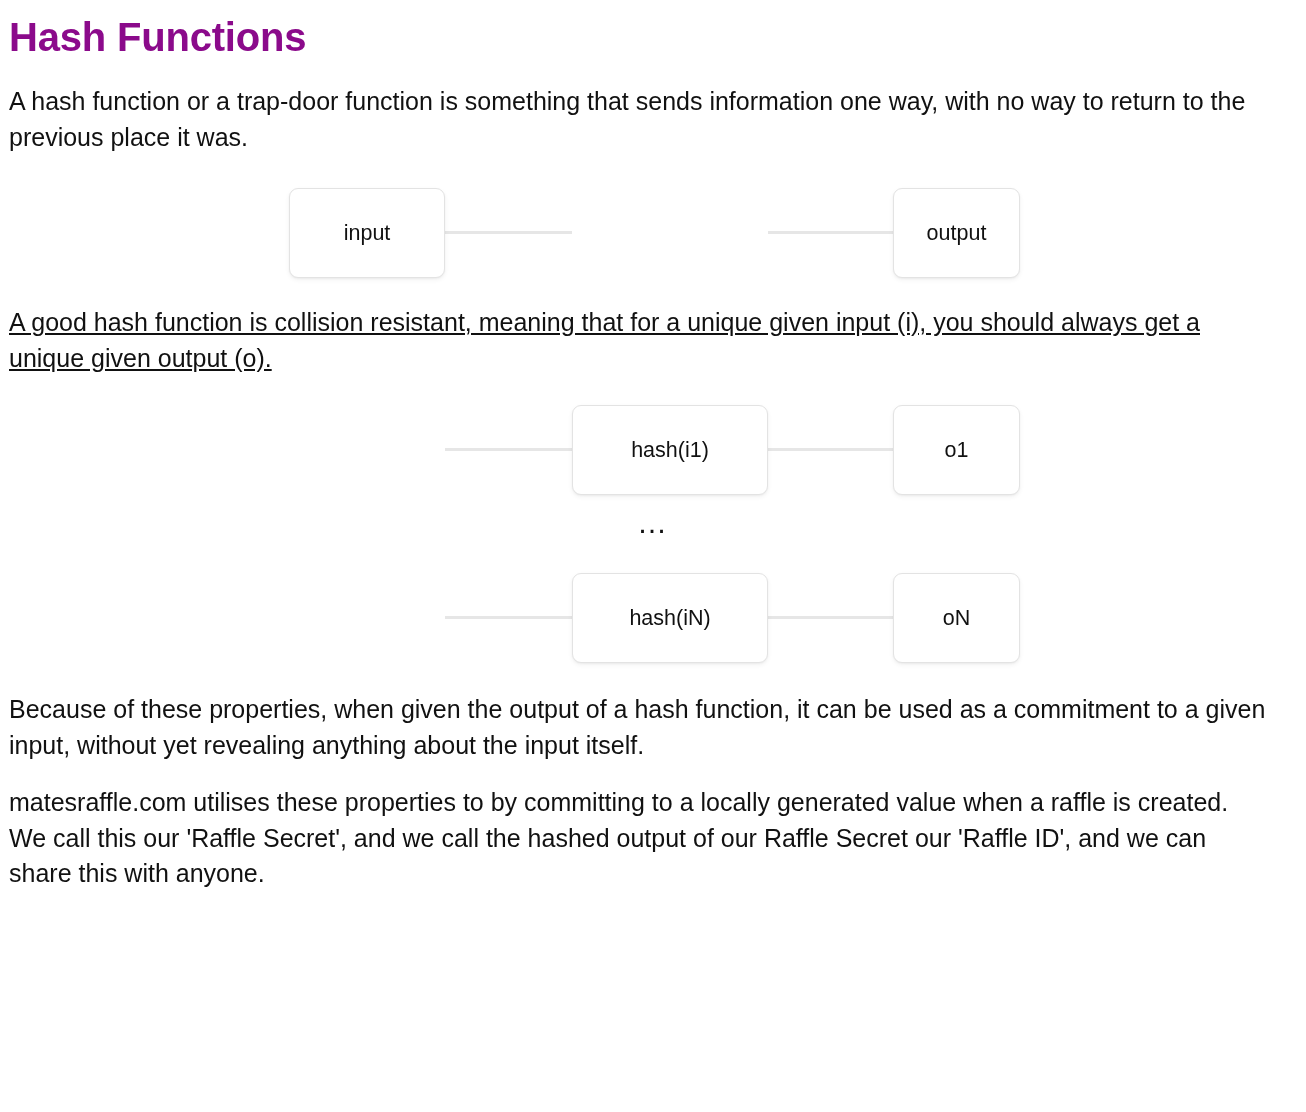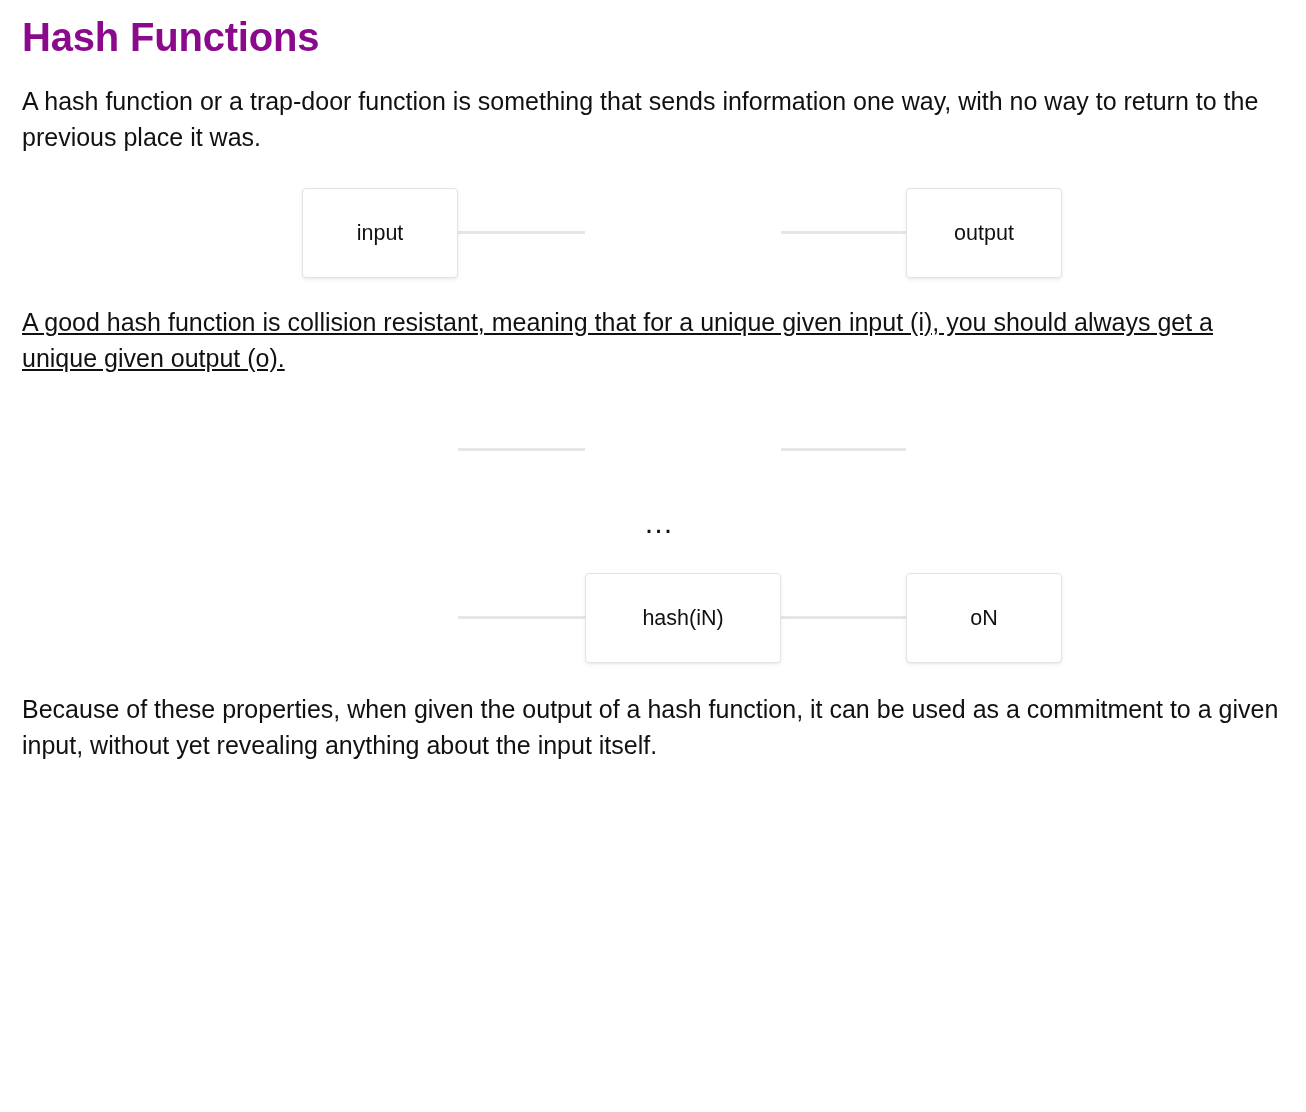--- a/index.html
+++ b/index.html
@@ -9,21 +9,21 @@
     background: #ffffff;
   }
   body {
     width: 1306px;
     height: 1112px;
     font-family: "Liberation Sans", sans-serif;
     color: #111111;
     overflow: hidden;
   }
   .page {
-    padding: 14px 22px 0 22px;
+    padding: 14px 22px 0 9px;
     width: 1306px;
   }
   .page-title {
     font-size: 40px;
     font-weight: bold;
     color: #8b0a8b;
     margin: 0 0 24px 0;
     line-height: 1.15;
     letter-spacing: -0.2px;
   }
@@ -47,33 +47,33 @@
     align-items: center;
     height: 112px;
   }
   .diagram.d1 { margin-top: 4px; margin-bottom: 16px; }
   .diagram.d2 { margin-top: 18px; margin-bottom: 18px; }
 
   .node {
     position: absolute;
     background: #ffffff;
     border: 1px solid #e3e3e3;
-    border-radius: 4px;
+    border-radius: 9px;
     box-shadow: 0 2px 5px rgba(0,0,0,0.055), 0 1px 2px rgba(0,0,0,0.04);
     display: flex;
     align-items: center;
     justify-content: center;
     font-size: 21.5px;
     color: #111111;
     height: 90px;
     top: 11px;
   }
   .node.col-a { left: 280px; width: 156px; }
   .node.col-b { left: 563px; width: 196px; }
-  .node.col-c { left: 884px; width: 156px; }
+  .node.col-c { left: 884px; width: 127px; }
 
   .connector {
     position: absolute;
     height: 3px;
     background: #e6e6e6;
     top: 54px;
   }
   .connector.ab { left: 436px; width: 127px; }
   .connector.bc { left: 759px; width: 125px; }
 
@@ -119,31 +119,34 @@
   </div>
 
   <p class="para tight">A good hash function is collision resistant, meaning that for a unique given input (i), you should always get a unique given output (o).</p>
 
   <div class="diagram d2">
 
 
     <div class="diagram-row">
       <div class="connector ab"></div>
       <div class="connector bc"></div>
+      <div class="node col-b">hash(i1)</div>
+      <div class="node col-c">o1</div>
     </div>
 
     <div class="ellipsis-row">
       <div class="ellipsis"><span class="ellipsis-inner">…</span></div>
     </div>
 
     <div class="diagram-row">
       <div class="connector ab"></div>
       <div class="connector bc"></div>
       <div class="node col-c">oN</div>
       <div class="node col-b">hash(iN)</div>
     </div>
 
   </div>
 
   <p class="para">Because of these properties, when given the output of a hash function, it can be used as a commitment to a given input, without yet revealing anything about the input itself.</p>
 
+  <p class="para">matesraffle.com utilises these properties to by committing to a locally generated value when a raffle is created. We call this our 'Raffle Secret', and we call the hashed output of our Raffle Secret our 'Raffle ID', and we can share this with anyone.</p>
 
 </div>
 
 </body></html>

